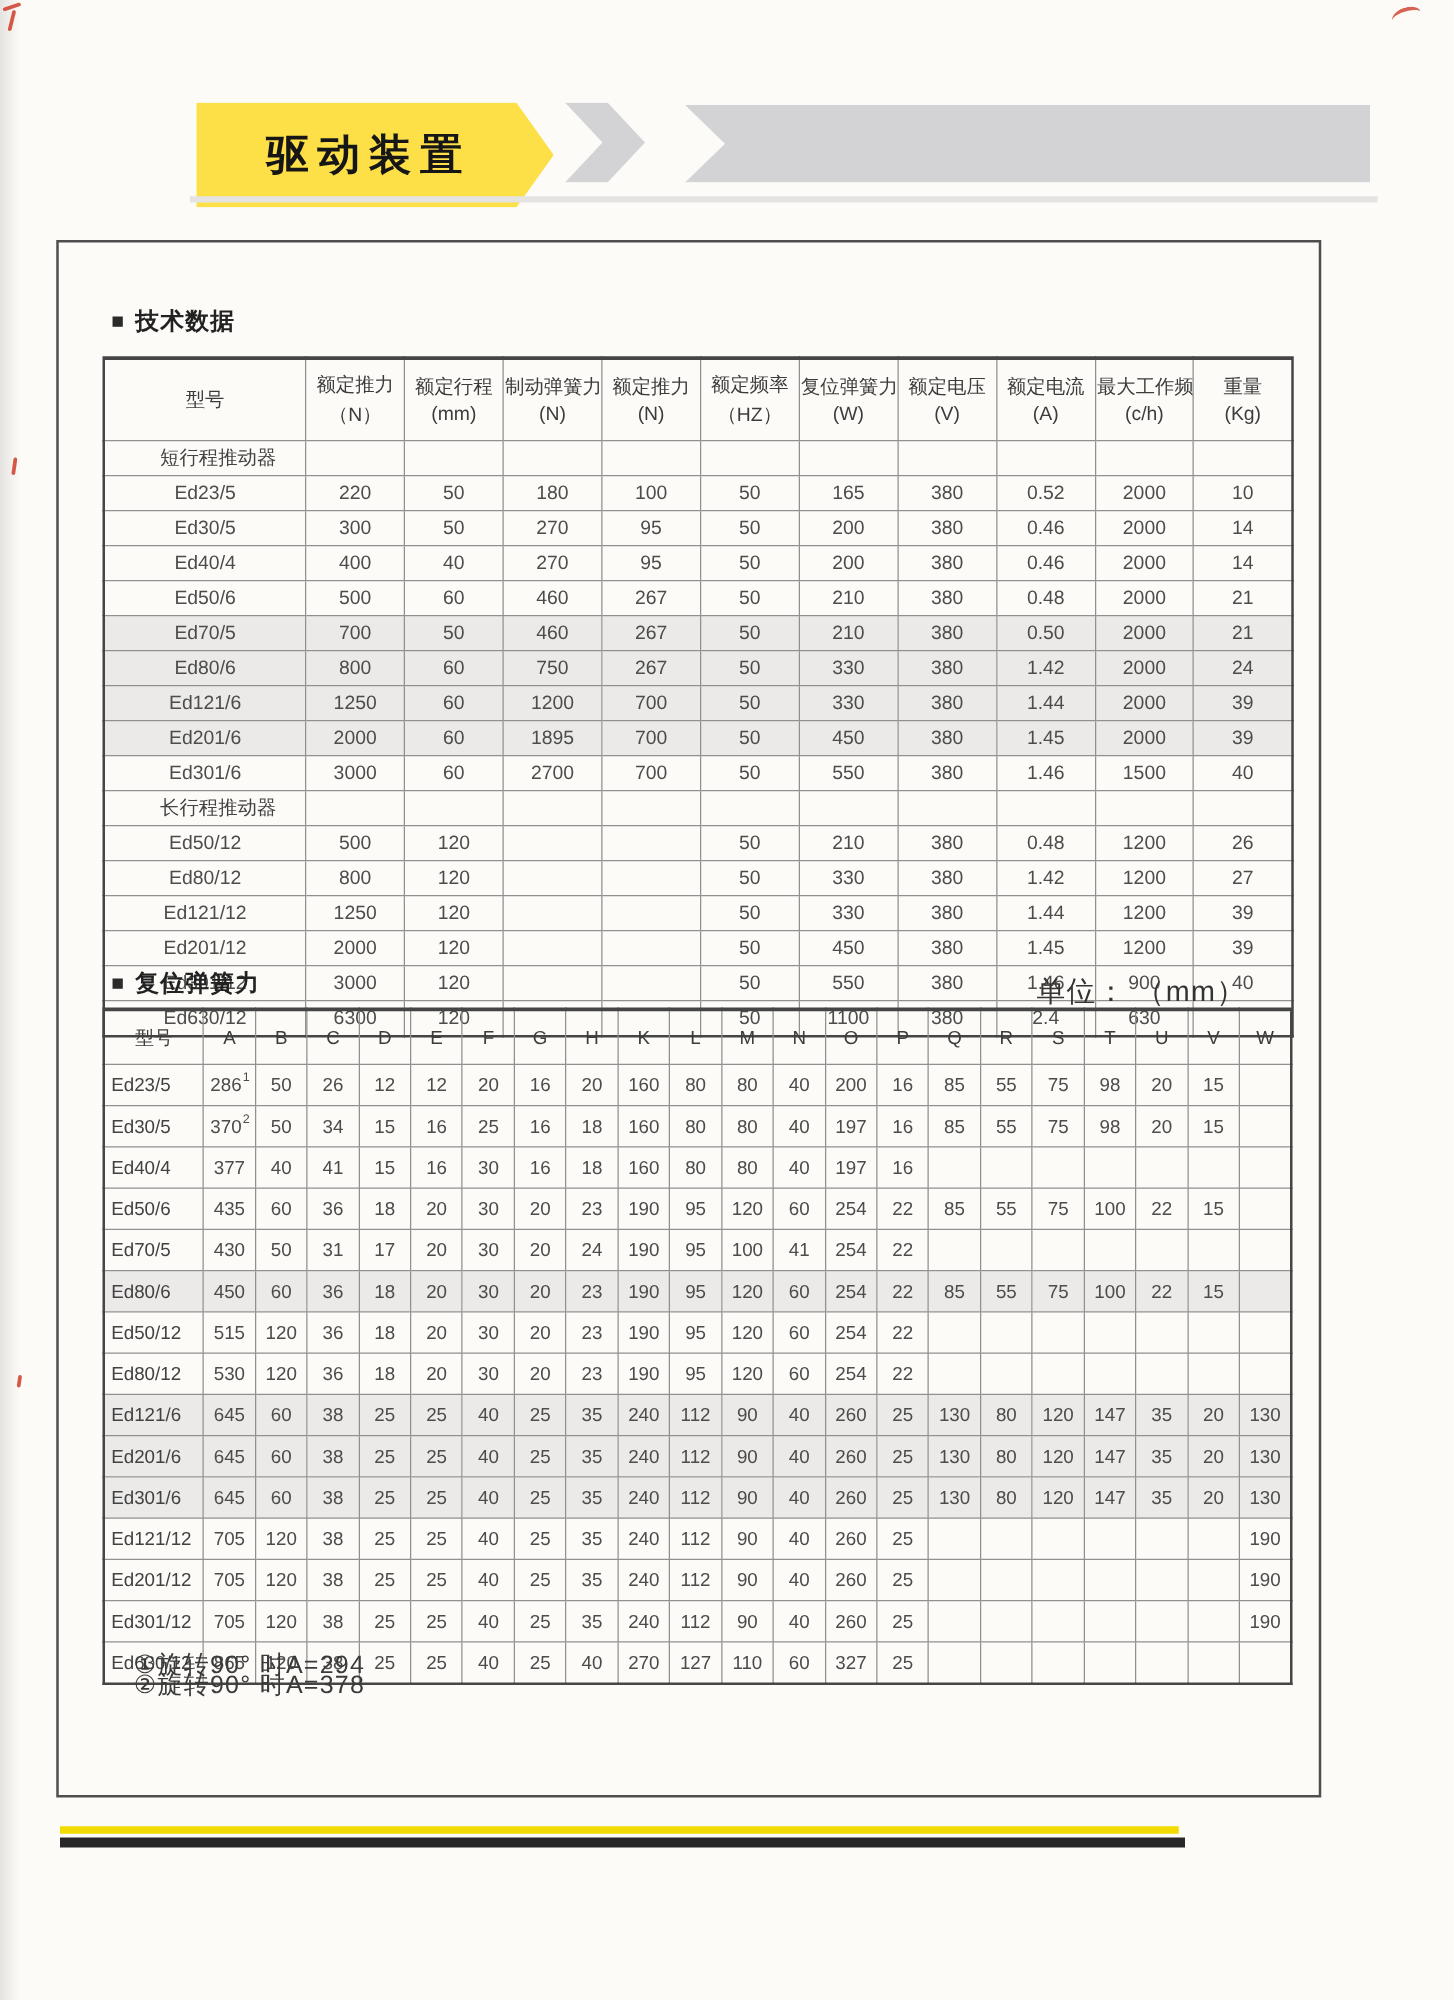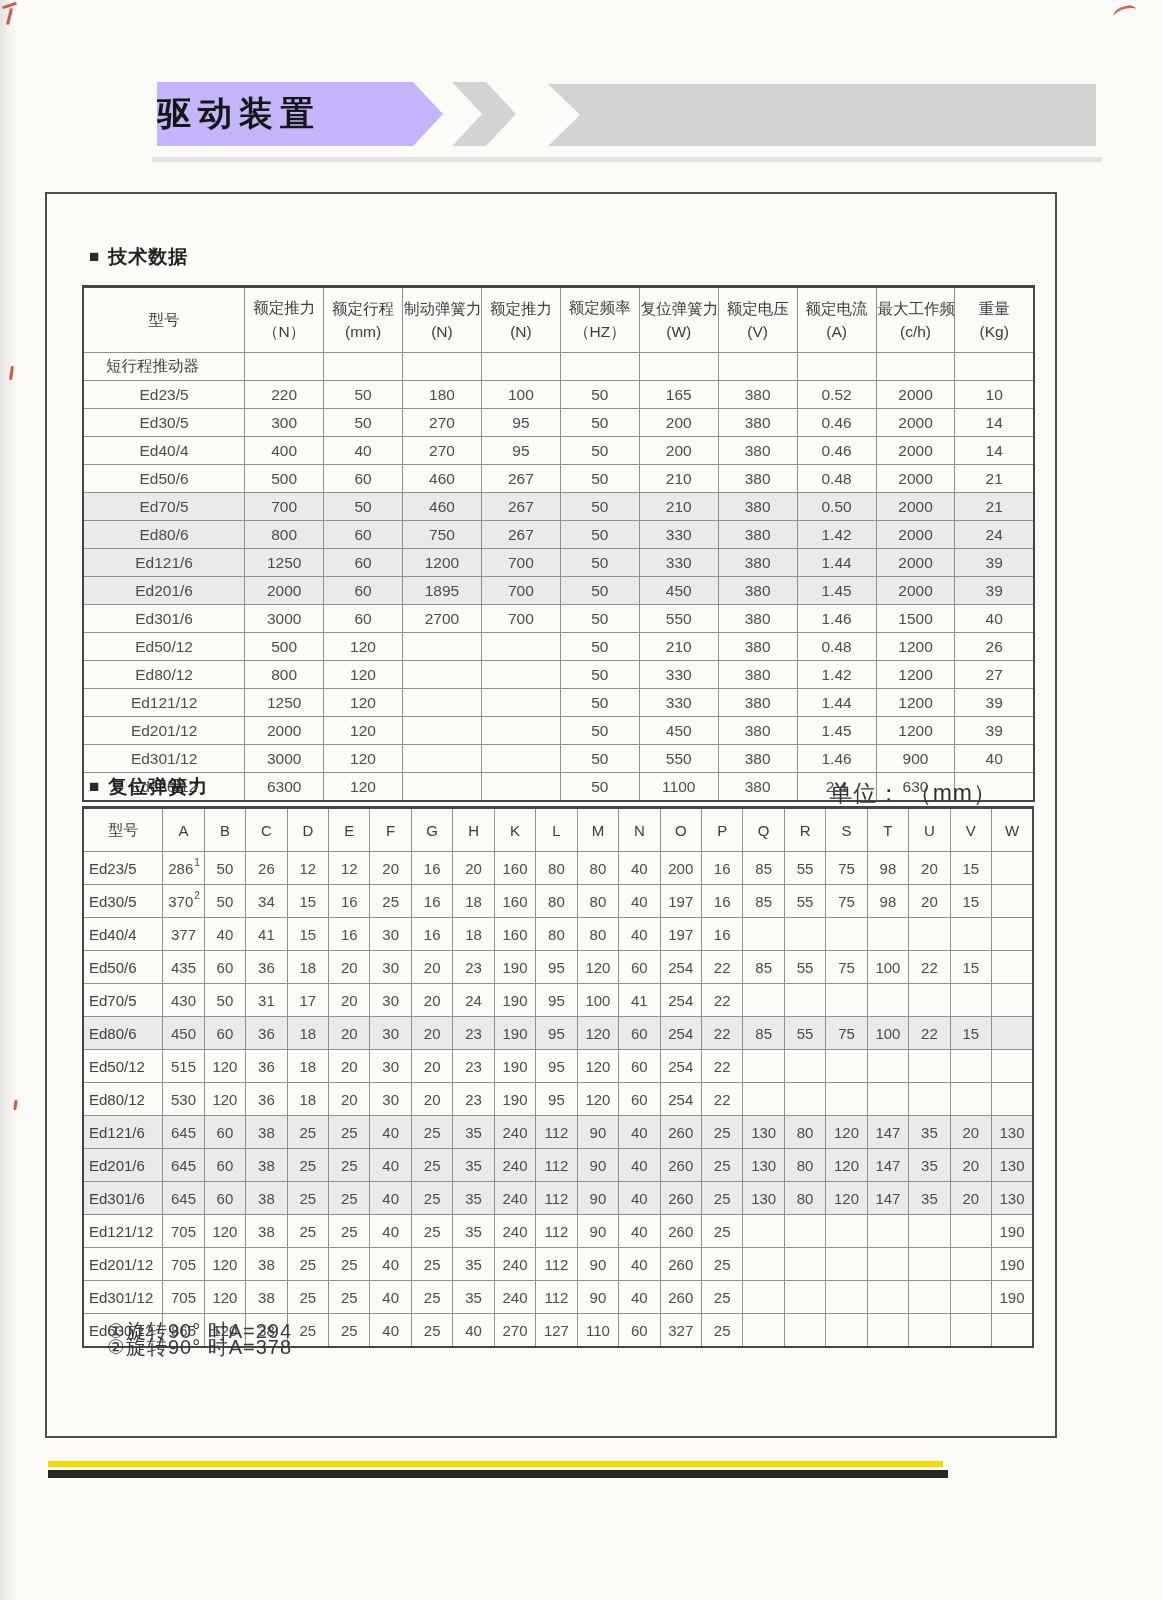--- a/index.html
+++ b/index.html
@@ -6,24 +6,24 @@
   .page{
     position:relative;width:1163px;height:1600px;overflow:hidden;
     background:#fcfbf8;
     font-family:"Liberation Sans","DejaVu Sans",sans-serif;
     color:#3d3d3d;
   }
   .gutter{position:absolute;left:0;top:0;width:16px;height:100%;
     background:linear-gradient(90deg,rgba(60,60,60,.12),rgba(60,60,60,0));}
   
   .banner-flag{
-    position:absolute;left:157px;top:82px;width:286px;height:64px;
-    background:#c4b5fd;
+    position:absolute;left:157px;top:82px;width:286px;height:84px;
+    background:#fde047;
     clip-path:polygon(0 0,calc(100% - 30px) 0,100% 50%,calc(100% - 30px) 100%,0 100%);
-    display:flex;align-items:center;box-sizing:border-box;
+    display:flex;align-items:center;padding-left:56px;box-sizing:border-box;
   }
   .banner-flag span{font-size:34px;font-weight:bold;letter-spacing:7px;color:#161616;}
   .chev{
     position:absolute;left:452px;top:82px;width:64px;height:64px;background:#d3d3d5;
     clip-path:polygon(0 0,34px 0,100% 50%,34px 100%,0 100%,30px 50%);
   }
   .grayband{
     position:absolute;left:514px;top:84px;width:582px;height:62px;background:#d3d3d5;
     clip-path:polygon(34px 0,100% 0,100% 100%,34px 100%,66px 50%);
   }
@@ -38,21 +38,21 @@
   .sec2{left:42px;top:580px;}
   .unitnote{position:absolute;right:58px;top:584px;font-size:23px;color:#333;letter-spacing:1px;}
   
   table{border-collapse:collapse;table-layout:fixed;position:absolute;}
   .t1{left:35px;top:91px;width:953px;border:2px solid #454545;border-top-width:3px;}
   .t2{left:35px;top:612px;width:952px;border:2px solid #454545;border-top-width:3px;}
   th,td{border:1px solid #909090;overflow:hidden;white-space:nowrap;}
   .t1 th{height:62px;font-size:15.5px;font-weight:normal;color:#3c3c3c;text-align:center;vertical-align:middle;}
   .t1 th .unit{margin-top:3px;}
   .t1 td{height:25px;font-size:15.5px;color:#4c4c4c;text-align:center;vertical-align:middle;}
-  .t1 td.gl{text-align:left;padding-left:22px;color:#424242;}
+  .t1 td.gl{text-align:center;padding-left:22px;color:#424242;}
   .t2 th{height:40px;font-size:15px;font-weight:normal;color:#3c3c3c;text-align:center;vertical-align:middle;}
   .t2 td{height:30px;font-size:15px;color:#4c4c4c;text-align:center;vertical-align:middle;}
   .t2 td.model{text-align:left;padding-left:5px;color:#424242;}
   tr.shaded td{background:#ebeae9;}
   sup{font-size:10px;position:relative;top:-2px;left:1px;}
   
   .note{position:absolute;font-size:20px;color:#3a3a3a;letter-spacing:1px;}
   .n1{left:60px;top:1124px;}
   .n2{left:60px;top:1140px;}
   .n3{left:282px;top:1158px;}
@@ -274,20 +274,33 @@
             <td>2700</td>
             <td>700</td>
             <td>50</td>
             <td>550</td>
             <td>380</td>
             <td>1.46</td>
             <td>1500</td>
             <td>40</td>
           </tr>
           <tr>
+            <td class="gl">长行程推动器</td>
+            <td></td>
+            <td></td>
+            <td></td>
+            <td></td>
+            <td></td>
+            <td></td>
+            <td></td>
+            <td></td>
+            <td></td>
+            <td></td>
+          </tr>
+          <tr>
             <td>Ed50/12</td>
             <td>500</td>
             <td>120</td>
             <td></td>
             <td></td>
             <td>50</td>
             <td>210</td>
             <td>380</td>
             <td>0.48</td>
             <td>1200</td>

